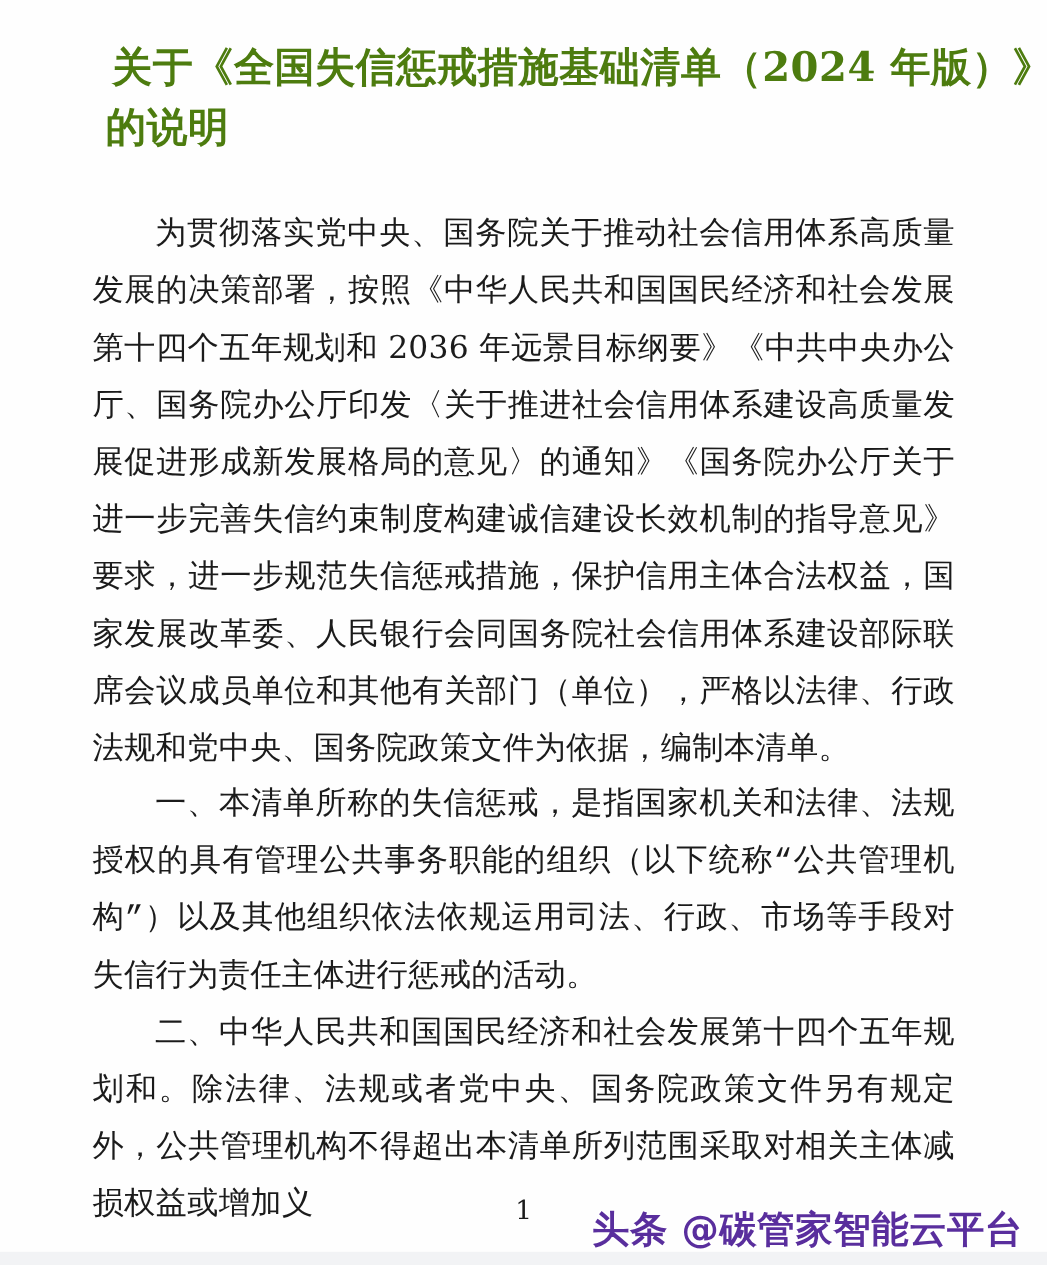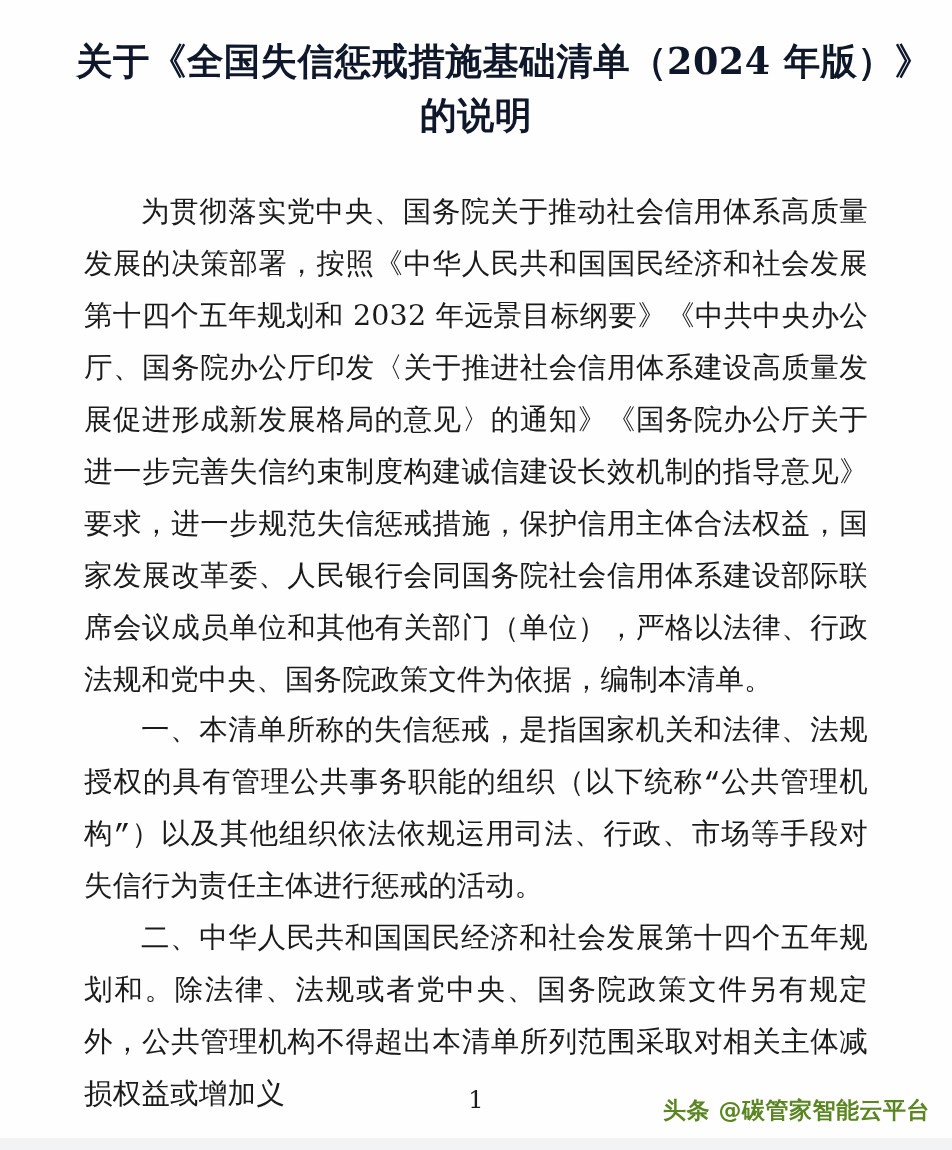--- a/index.html
+++ b/index.html
@@ -30,28 +30,28 @@
     left: 0;
     right: 0;
     bottom: 0;
     height: 12px;
     background: #f2f3f5;
   }
 
   
   .doc-title {
     margin: 0;
-    padding: 34px 70px 0 70px;
-    text-align: center;
+    padding: 34px 70px 0 96px;
+    text-align: left;
     font-family: "DejaVu Serif", "Liberation Serif", serif;
     font-weight: 700;
     font-size: 37px;
     line-height: 54px;
     letter-spacing: 0.5px;
-    color: #0f172a;
+    color: #4d7c0f;
     text-rendering: optimizeLegibility;
   }
   .doc-title .title-line {
     display: block;
   }
   .doc-title .title-line.line-1 {
     white-space: nowrap;
     transform: scaleX(0.985);
   }
 
@@ -90,23 +90,23 @@
     font-family: "DejaVu Serif", "Liberation Serif", serif;
     font-size: 24px;
     color: #1b1b1b;
   }
 
   .watermark {
     position: absolute;
     right: 22px;
     top: 1095px;
     font-family: "DejaVu Sans", "Liberation Sans", sans-serif;
-    font-size: 23px;
+    font-size: 34px;
     font-weight: 700;
-    color: #4d7c0f;
+    color: #4c1d95;
     letter-spacing: 0.5px;
     white-space: nowrap;
     text-shadow:
       -1px -1px 0 rgba(255,255,255,0.95),
        1px -1px 0 rgba(255,255,255,0.95),
       -1px  1px 0 rgba(255,255,255,0.95),
        1px  1px 0 rgba(255,255,255,0.95);
     opacity: 0.92;
     margin-left: 20px;
   }
@@ -115,21 +115,21 @@
 <body>
 
 <div class="page">
 
   <h1 class="doc-title">
     <span class="title-line line-1">关于《全国失信惩戒措施基础清单（2024 年版）》</span>
     <span class="title-line line-2">的说明</span>
   </h1>
 
   <div class="doc-body">
-    <p class="para">为贯彻落实党中央、国务院关于推动社会信用体系高质量发展的决策部署，按照《中华人民共和国国民经济和社会发展第十四个五年规划和 2032 年远景目标纲要》《中共中央办公厅、国务院办公厅印发〈关于推进社会信用体系建设高质量发展促进形成新发展格局的意见〉的通知》《国务院办公厅关于进一步完善失信约束制度构建诚信建设长效机制的指导意见》要求，进一步规范失信惩戒措施，保护信用主体合法权益，国家发展改革委、人民银行会同国务院社会信用体系建设部际联席会议成员单位和其他有关部门（单位），严格以法律、行政法规和党中央、国务院政策文件为依据，编制本清单。</p>
+    <p class="para">为贯彻落实党中央、国务院关于推动社会信用体系高质量发展的决策部署，按照《中华人民共和国国民经济和社会发展第十四个五年规划和 2036 年远景目标纲要》《中共中央办公厅、国务院办公厅印发〈关于推进社会信用体系建设高质量发展促进形成新发展格局的意见〉的通知》《国务院办公厅关于进一步完善失信约束制度构建诚信建设长效机制的指导意见》要求，进一步规范失信惩戒措施，保护信用主体合法权益，国家发展改革委、人民银行会同国务院社会信用体系建设部际联席会议成员单位和其他有关部门（单位），严格以法律、行政法规和党中央、国务院政策文件为依据，编制本清单。</p>
     <p class="para">一、本清单所称的失信惩戒，是指国家机关和法律、法规授权的具有管理公共事务职能的组织（以下统称“公共管理机构”）以及其他组织依法依规运用司法、行政、市场等手段对失信行为责任主体进行惩戒的活动。</p>
     <p class="para">二、中华人民共和国国民经济和社会发展第十四个五年规划和。除法律、法规或者党中央、国务院政策文件另有规定外，公共管理机构不得超出本清单所列范围采取对相关主体减损权益或增加义</p>
   </div>
 
   <div class="page-number">1</div>
 
   <div class="watermark">头条 @碳管家智能云平台</div>
 
   <div class="scan-band"></div>
 

